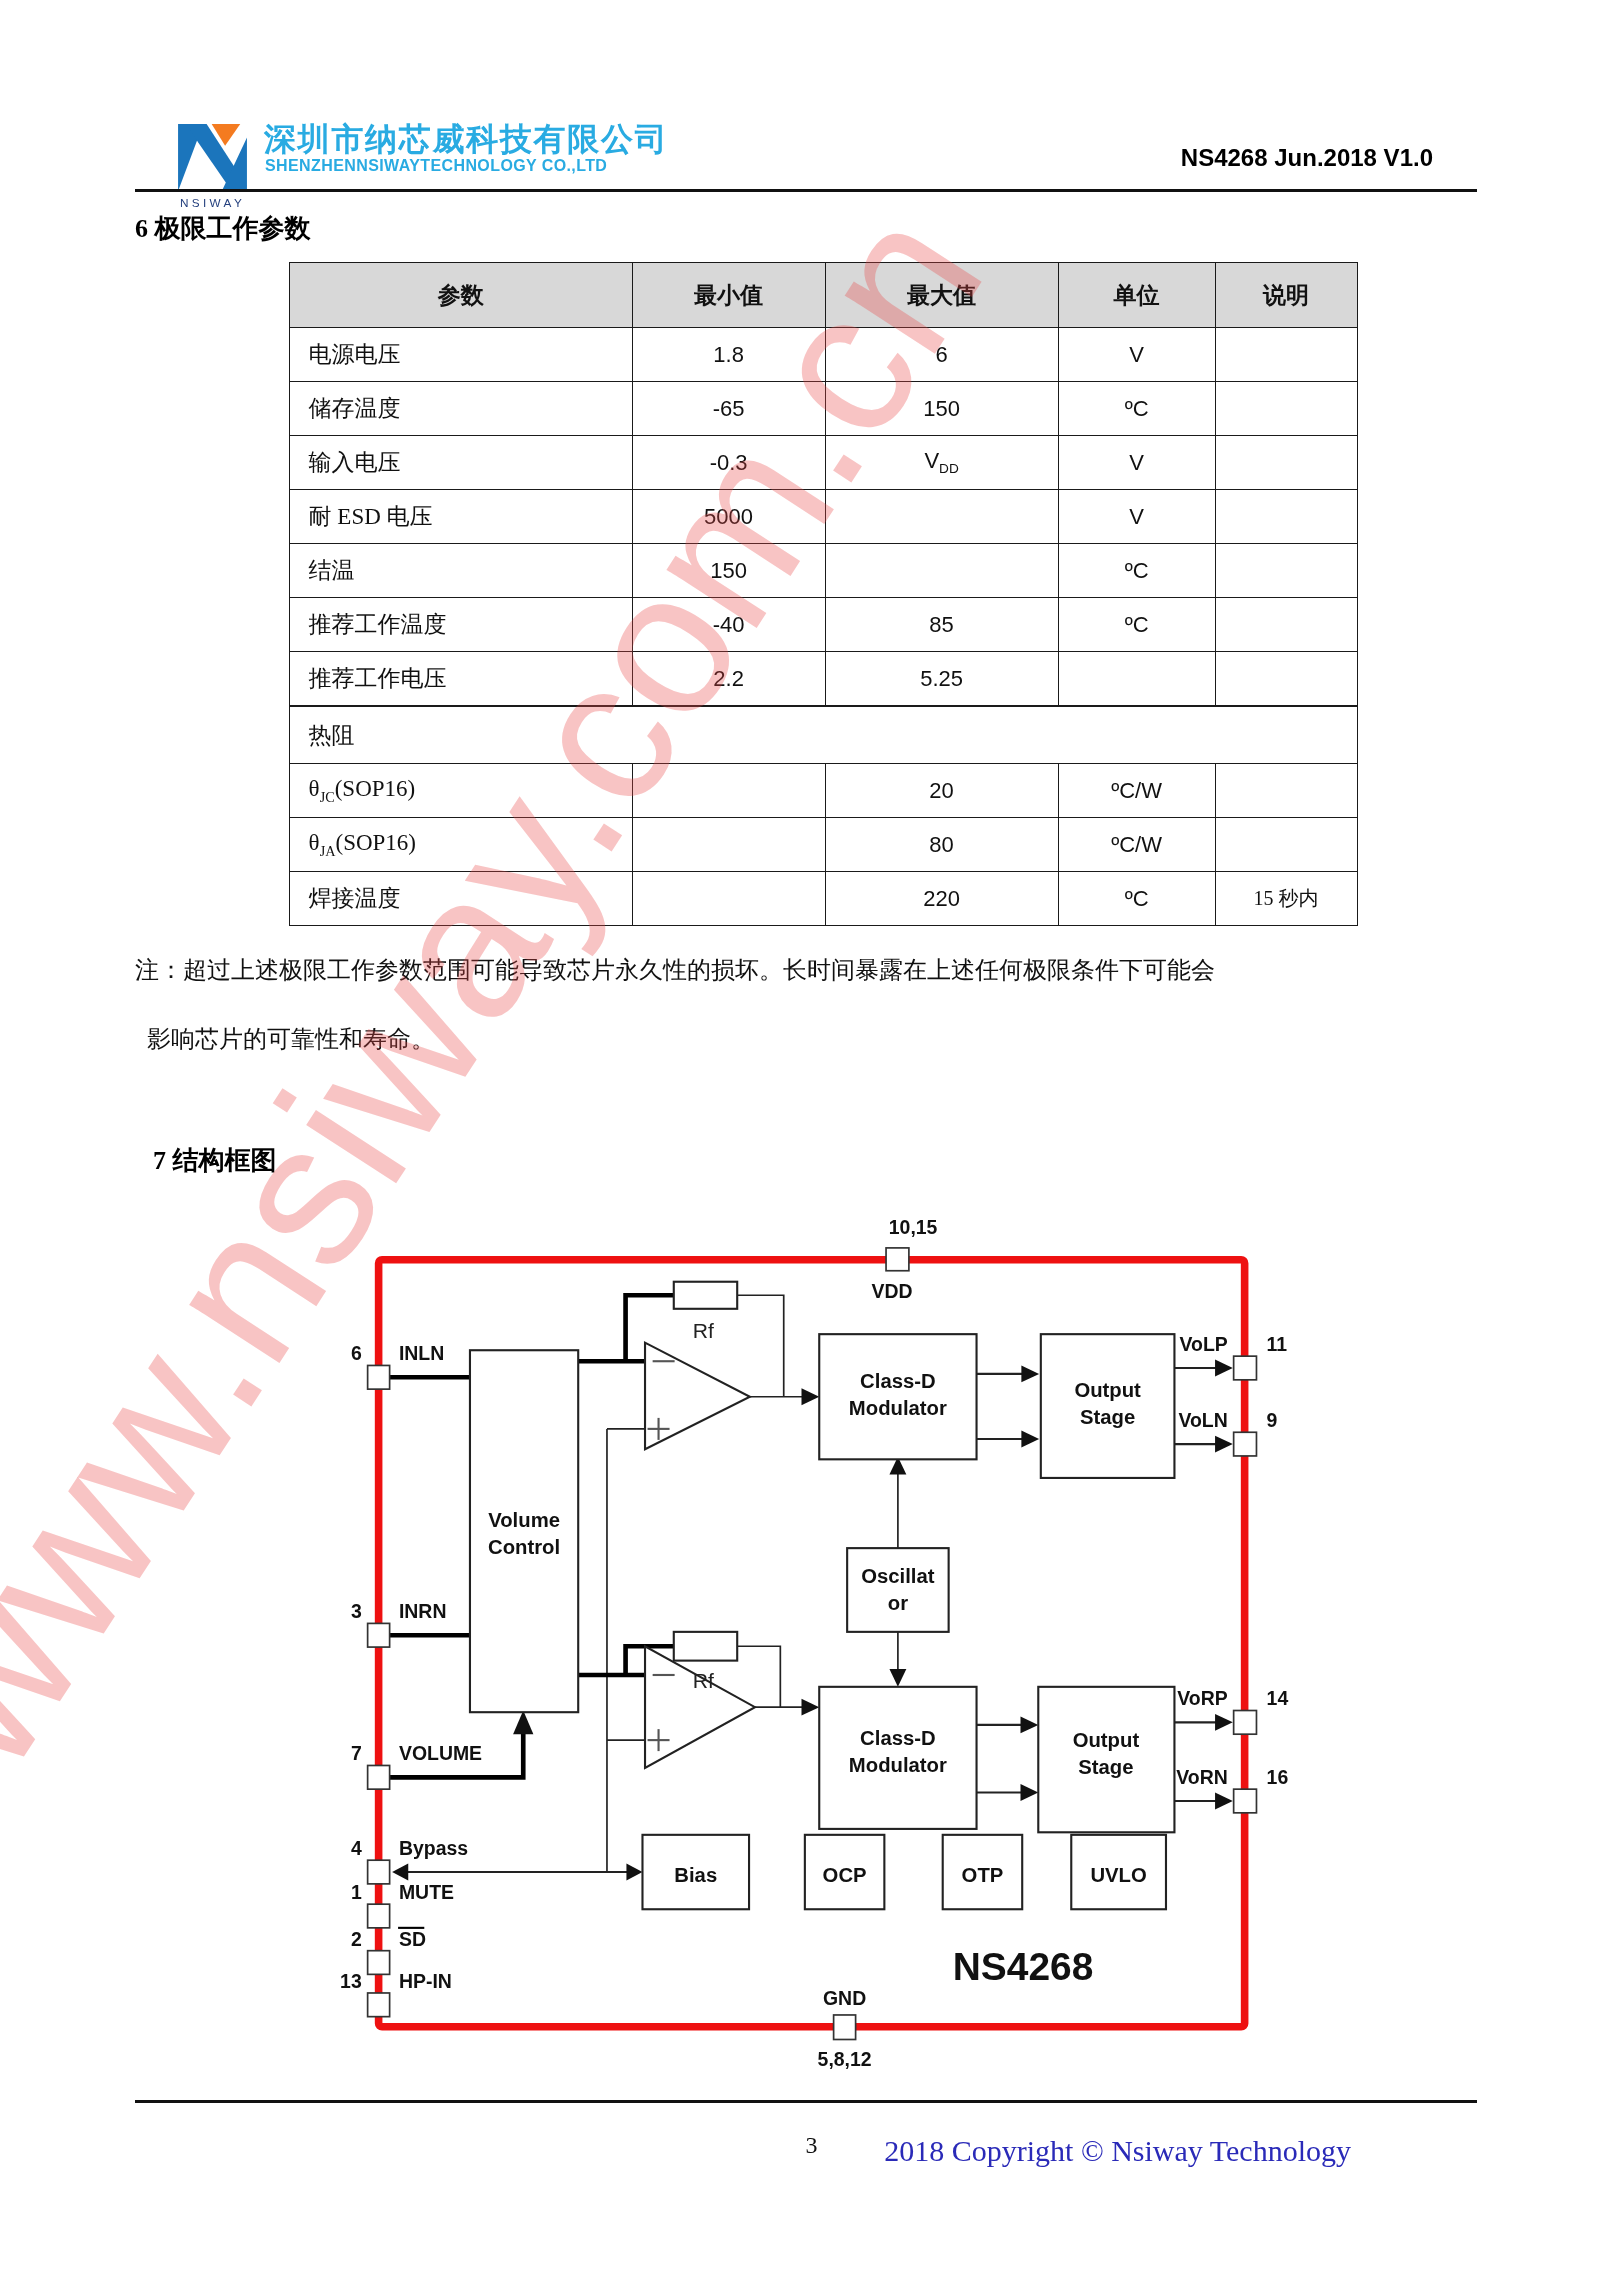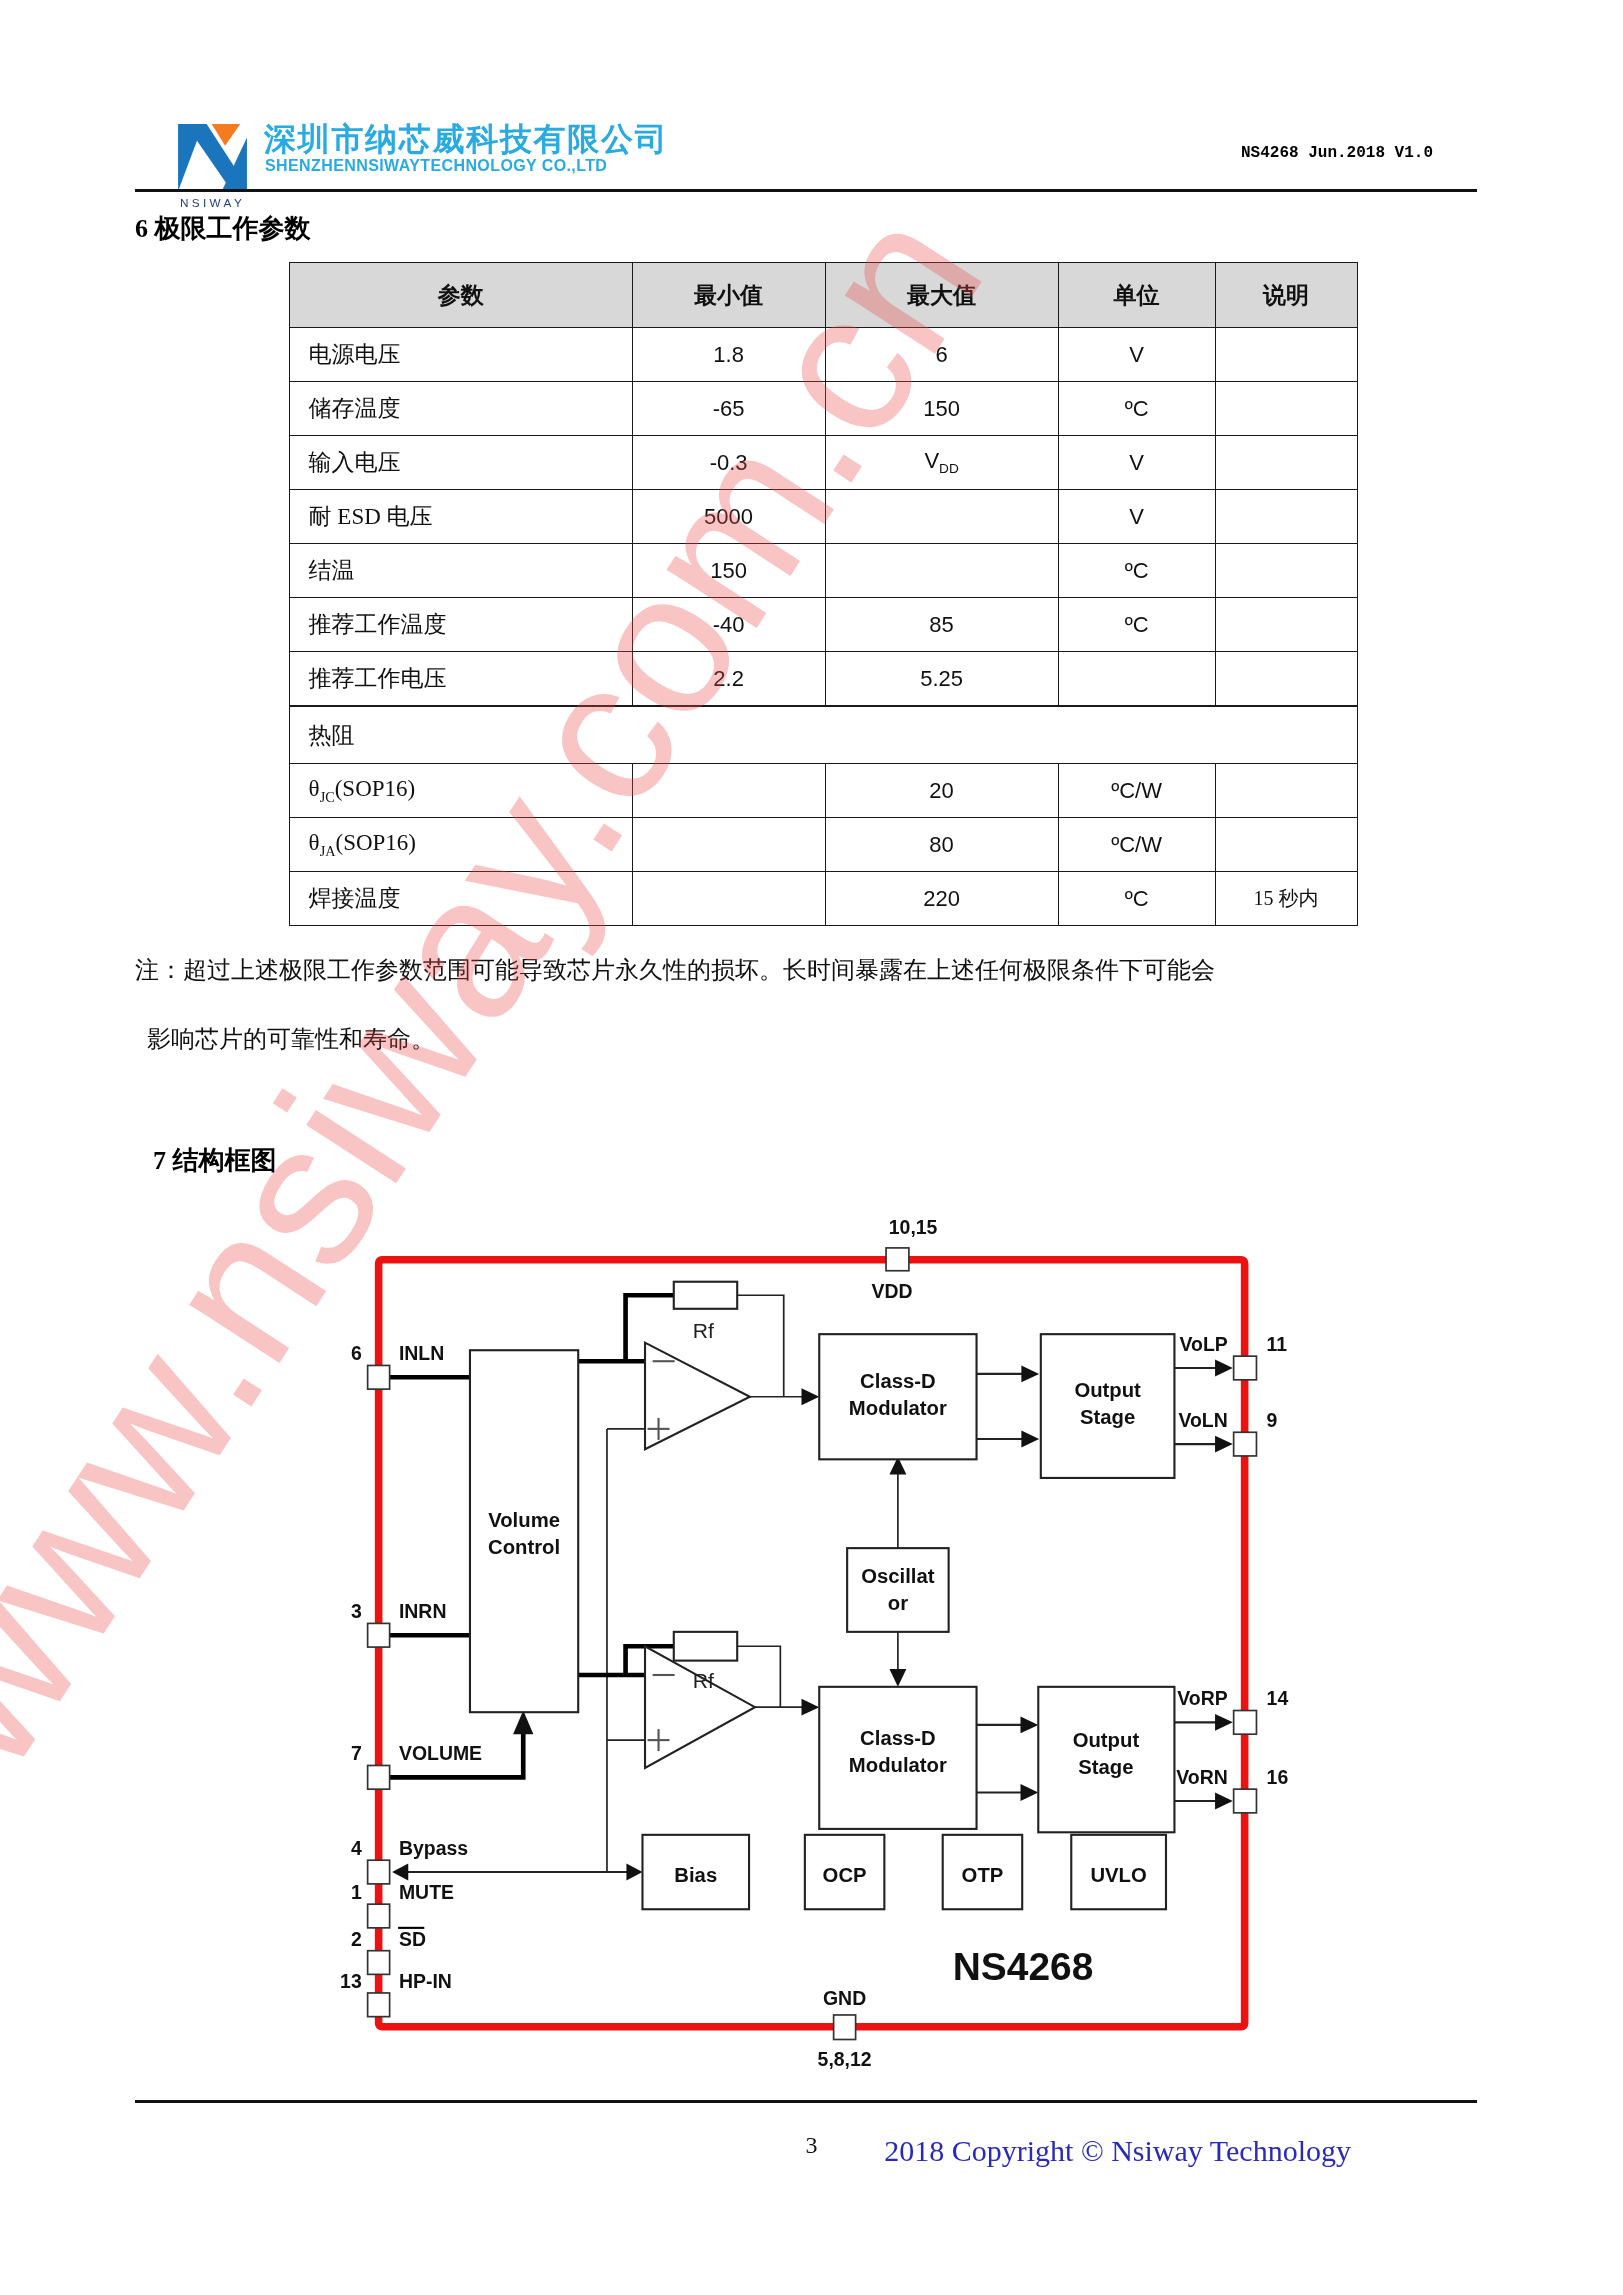--- a/index.html
+++ b/index.html
@@ -8,22 +8,22 @@
   
   #watermark{position:absolute;left:-495px;top:871px;width:1869px;text-align:center;
     font-family:"Liberation Sans",sans-serif;font-size:203px;font-weight:normal;white-space:nowrap;
     color:rgba(232,72,72,0.32);transform:rotate(-57deg);pointer-events:none;z-index:5;}
   
   #logo{position:absolute;left:173px;top:117px;z-index:2;}
   #company-cn{position:absolute;left:264px;top:118px;font-family:"Liberation Sans",sans-serif;
     font-size:32px;font-weight:bold;color:#29abe2;letter-spacing:1.7px;z-index:2;}
   #company-en{position:absolute;left:265px;top:157px;font-family:"Liberation Sans",sans-serif;
     font-size:16px;font-weight:bold;color:#29abe2;letter-spacing:0.4px;z-index:2;}
-  #doc-version{position:absolute;right:190px;top:144px;font-family:Liberation Mono, monospace;
-    font-size:16px;font-weight:bold;color:#000;z-index:2;}
+  #doc-version{position:absolute;right:190px;top:144px;font-family:Liberation Sans, sans-serif;
+    font-size:24px;font-weight:bold;color:#000;z-index:2;}
   .rule{position:absolute;left:135px;width:1342px;height:3.4px;background:#111;z-index:2;}
   #header-rule{top:189px;}
   #footer-rule{top:2100px;}
   
   .sec-title{position:absolute;left:135px;font-size:26px;font-weight:bold;color:#000;z-index:2;}
   #sec6{top:211px;}
   #sec7{top:1143px;margin-left:18px;}
   
   #amr{position:absolute;left:289px;top:262px;border-collapse:collapse;table-layout:fixed;z-index:2;
        font-size:23px;}

